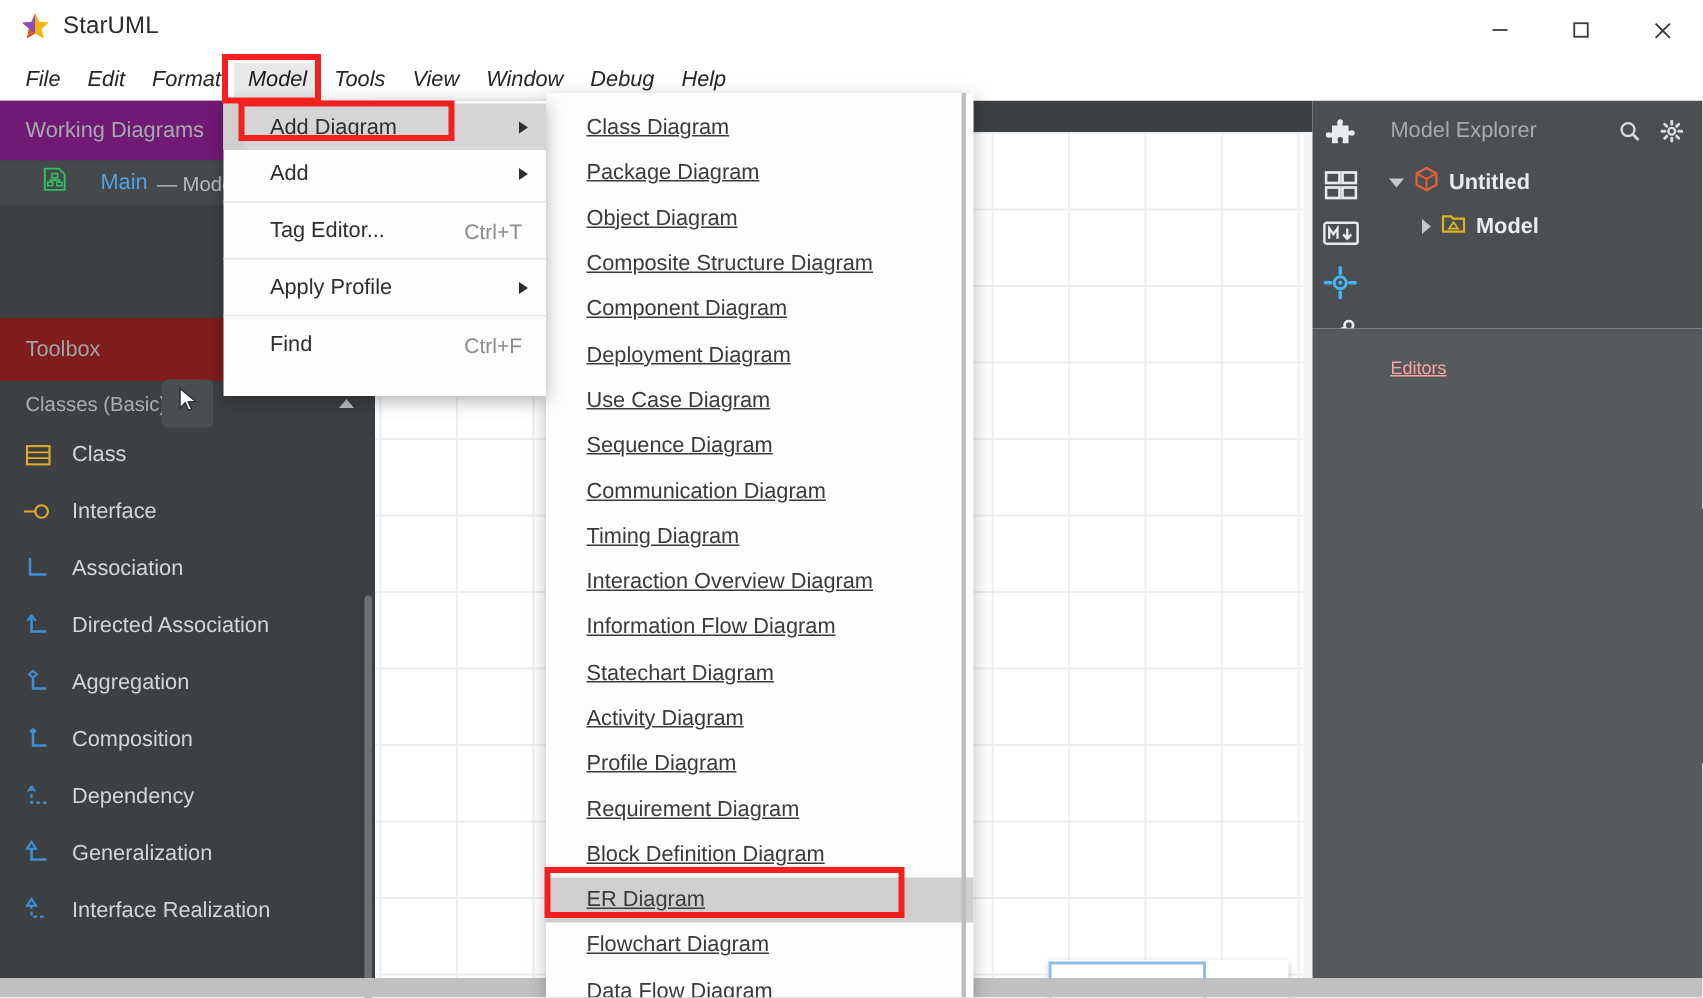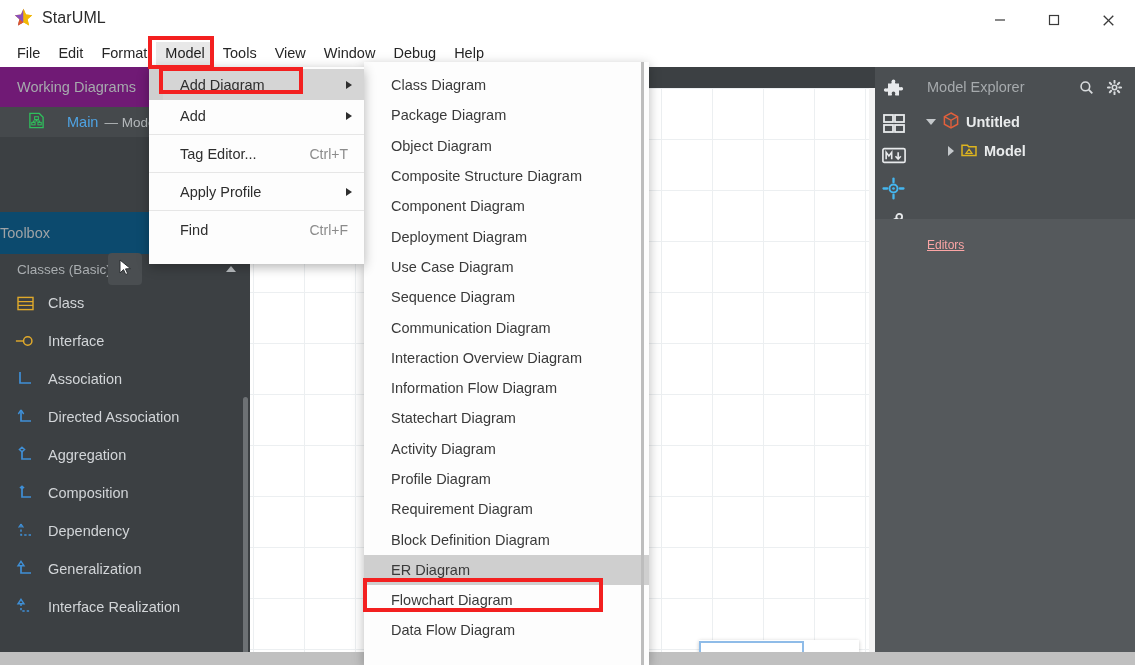--- a/index.html
+++ b/index.html
@@ -40,20 +40,21 @@
   }
   .winbtn svg { display:block; }
 
   
   .menubar {
     position: absolute; left: 0; top: 40px; width: 1135px; height: 27px;
     background: #ffffff;
     display: flex; align-items: center;
     padding-left: 8px;
     z-index: 40;
+    font-style: italic;
   }
   .menu-item {
     font-size: 14.5px; color: #262626;
     padding: 4px 9px 5px 9px;
     line-height: 1;
     white-space: nowrap;
   }
   .menu-item.active { background: #e8e8e8; color:#1c1c1c; }
 
   
@@ -72,23 +73,23 @@
     height: 30px; display: flex; align-items: center; gap: 6px;
     padding-left: 28px;
     background: #45494c;
   }
   .wd-label { font-size: 14.5px; color: #4fa3e3; margin-left: 16px; }
   .wd-sub { font-size: 13.5px; color: #b5b9bc; }
   .wd-filler { height: 75px; background:#3c4043; }
 
   .toolbox-head {
     height: 42px; display:flex; align-items:center;
-    padding-left: 0;
+    padding-left: 17px;
     font-size: 14.5px; color:#9fa3a6;
-    background: #0c4a6e;
+    background: #7f1d1d;
   }
   .cursor-chip {
     position: absolute; left: 108px; top: 253px;
     width: 34px; height: 32px; border-radius: 4px;
     background: #4a4e51;
     display: flex; align-items: center; justify-content: center;
   }
   .section-head {
     height: 30px; display:flex; align-items:center; justify-content: space-between;
     padding: 0 14px 0 17px;
@@ -219,20 +220,21 @@
     background: #fdfdfd;
     box-shadow: 0 3px 11px rgba(0,0,0,.28);
     z-index: 55;
     overflow: hidden;
   }
   .sm-item {
     height: 30.3px; display:flex; align-items:center;
     padding-left: 27px;
     font-size: 14.5px; color: #3a3a3a;
     white-space: nowrap;
+    text-decoration: underline;
   }
   .sm-item.sel { background: #cfcfcf; }
   .sm-scroll {
     position:absolute; right:5px; top:0; width:3px; height:603px; background:#bdbdbd;
   }
 
   
   .redbox { position: absolute; border: 4px solid #f32020; z-index: 90; }
   #red-model    { left: 148px; top: 36px;  width: 66px;  height: 33px; }
   #red-adddiag  { left: 159px; top: 67px;  width: 144px; height: 27px; }
@@ -552,20 +554,21 @@
     <div style="height:8px"></div>
     <div class="sm-item">Class Diagram</div>
     <div class="sm-item">Package Diagram</div>
     <div class="sm-item">Object Diagram</div>
     <div class="sm-item">Composite Structure Diagram</div>
     <div class="sm-item">Component Diagram</div>
     <div class="sm-item">Deployment Diagram</div>
     <div class="sm-item">Use Case Diagram</div>
     <div class="sm-item">Sequence Diagram</div>
     <div class="sm-item">Communication Diagram</div>
+    <div class="sm-item">Timing Diagram</div>
     <div class="sm-item">Interaction Overview Diagram</div>
     <div class="sm-item">Information Flow Diagram</div>
     <div class="sm-item">Statechart Diagram</div>
     <div class="sm-item">Activity Diagram</div>
     <div class="sm-item">Profile Diagram</div>
     <div class="sm-item">Requirement Diagram</div>
     <div class="sm-item">Block Definition Diagram</div>
     <div class="sm-item sel">ER Diagram</div>
     <div class="sm-item">Flowchart Diagram</div>
     <div class="sm-item">Data Flow Diagram</div>

